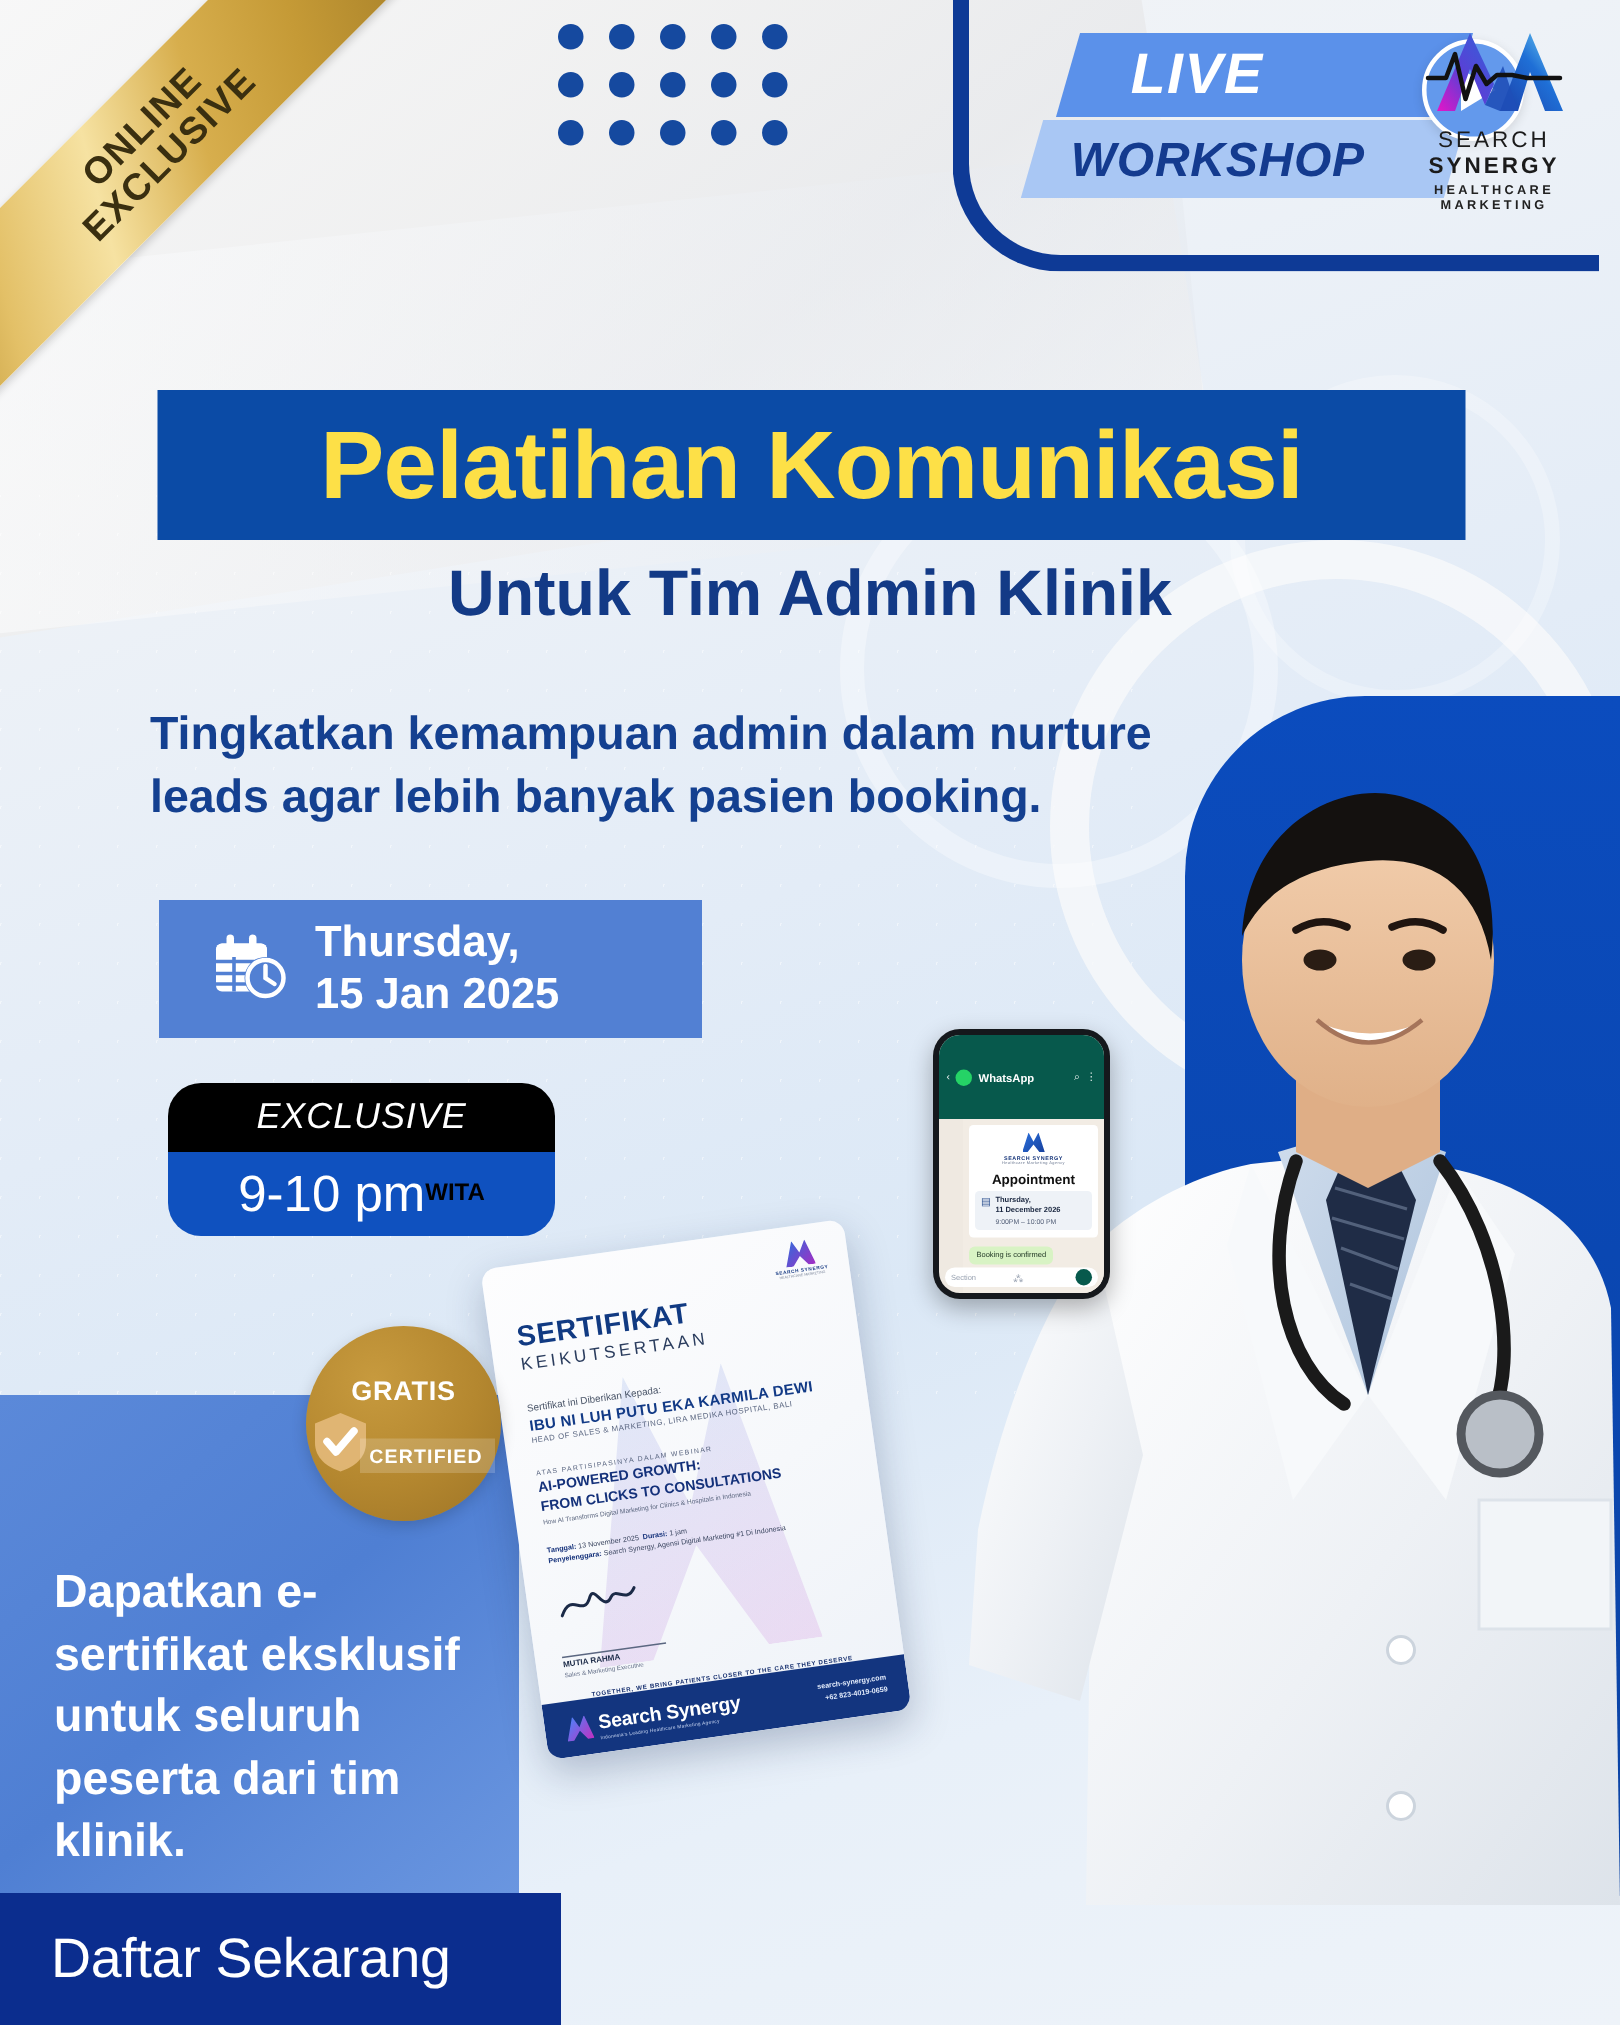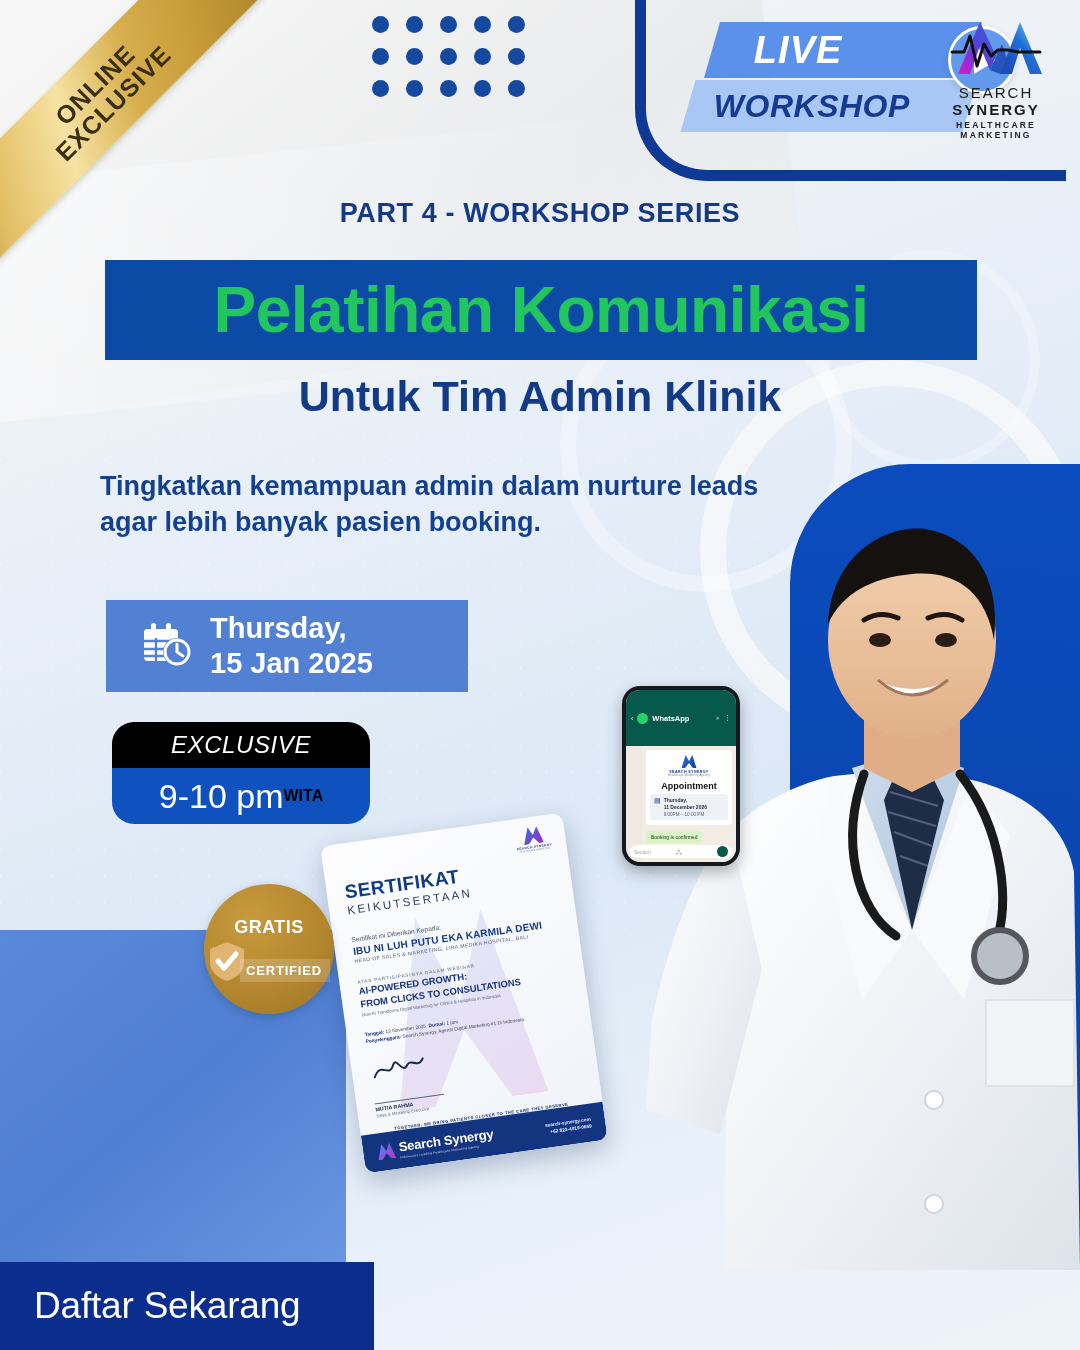--- a/index.html
+++ b/index.html
@@ -94,28 +94,28 @@
 
   
   .kicker{
     position:absolute;left:0;right:0;top:198px;text-align:center;
     color:#133a86;font-weight:bold;font-size:27px;letter-spacing:.6px;z-index:25;
   }
   .title-bar{
     position:absolute;left:105px;top:260px;width:872px;height:100px;
     background:#0b4ba6;display:flex;align-items:center;justify-content:center;z-index:25;
   }
-  .title-bar span{color:#22c55e;font-weight:bold;font-size:64px;letter-spacing:-.5px;}
+  .title-bar span{color:#fde047;font-weight:bold;font-size:64px;letter-spacing:-.5px;}
   .subtitle{
     position:absolute;left:0;right:0;top:372px;text-align:center;
     color:#133a86;font-weight:bold;font-size:43px;z-index:25;
   }
   .lede{
     position:absolute;left:100px;top:468px;width:680px;
-    color:#144090;font-weight:bold;font-size:27px;line-height:1.35;z-index:25;
+    color:#144090;font-weight:bold;font-size:31px;line-height:1.35;z-index:25;
   }
 
   
   .date-badge{
     position:absolute;left:106px;top:600px;width:362px;height:92px;
     background:#5280d3;display:flex;align-items:center;gap:16px;z-index:25;
   }
   .cal-icon{margin-left:34px;flex:0 0 auto;}
   .date-text{color:#fff;font-weight:bold;font-size:29px;line-height:1.22;}
 
@@ -338,21 +338,20 @@
         <polygon points="12,58 34,6 50,40 44,54 34,30 24,58" fill="url(#g1)"></polygon>
         <polygon points="54,58 74,6 96,58 84,58 74,32 66,58" fill="url(#g2)"></polygon>
         <polygon points="44,54 56,28 66,58 54,58" fill="#1f4fb8" opacity="0.9"></polygon>
         <polyline points="6,36 18,36 24,20 31,50 38,28 45,40 52,34 62,34 72,36 94,36" fill="none" stroke="#111" stroke-width="3" stroke-linejoin="round" stroke-linecap="round"></polyline>
       </svg>
       <div class="brand-name"><span>SEARCH </span><b>SYNERGY</b></div>
       <div class="brand-sub">HEALTHCARE MARKETING</div>
     </div>
   </div>
 
-  <div class="kicker">PART 4 - WORKSHOP SERIES</div>
   <div class="title-bar">
     <span>Pelatihan Komunikasi</span>
   </div>
   <div class="subtitle">Untuk Tim Admin Klinik</div>
   <div class="lede">Tingkatkan kemampuan admin dalam nurture leads agar lebih banyak pasien booking.</div>
 
   <div class="blue-panel"></div>
 
   <svg class="doctor" viewBox="0 0 468 770">
     <defs>
@@ -526,20 +525,21 @@
         </div>
       </div>
       <div class="cert-foot-r">
         <div>search-synergy.com</div>
         <div>+62 823-4019-0659</div>
       </div>
     </div>
   </div>
 
   <div class="left-panel"></div>
+  <div class="left-panel-text">Dapatkan e-sertifikat eksklusif untuk seluruh peserta dari tim klinik.</div>
 
   <div class="footer">
     <div class="footer-cta">
       <span>Daftar Sekarang</span>
     </div>
   </div>
 
 </div>
 
 </body></html>

